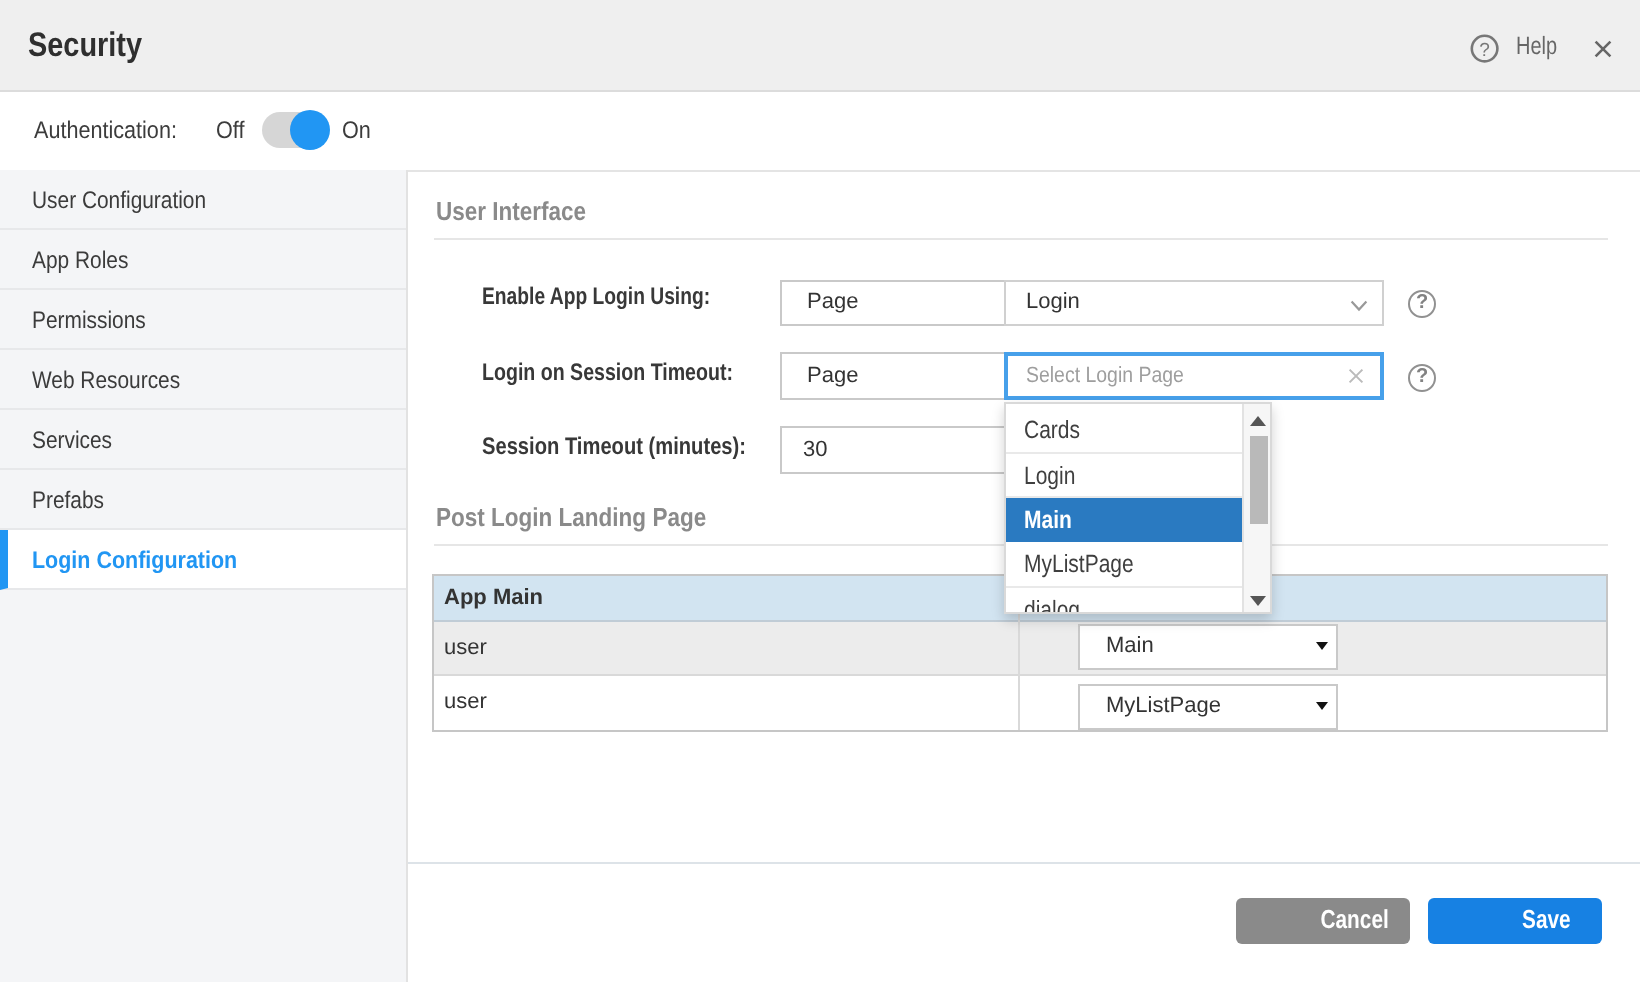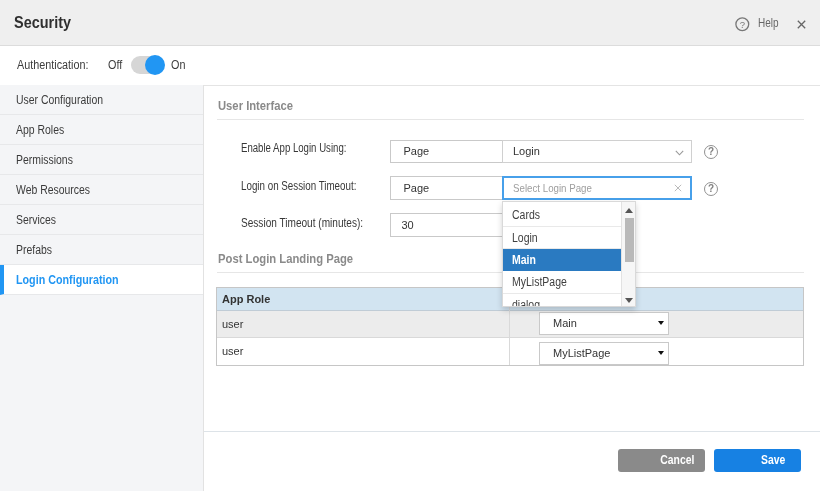--- a/index.html
+++ b/index.html
@@ -24,21 +24,21 @@
   #sidebar { left:0; top:85px; width:204px; height:406px; background:#f4f5f7; border-right:1px solid #e2e2e2; }
   .sitem { position:absolute; left:0; width:203px; height:30px; line-height:30px; padding-left:16px;
            font-size:12px; color:#3b3b3b; border-bottom:1px solid #e7e8ea; background:#f4f5f7; }
   .sitem.active { background:#fff; border-left:4px solid #2196f3; padding-left:12px; color:#2196f3; font-weight:bold; }
 
   
   .h2 { font-size:13px; font-weight:bold; color:#8a8a8a; }
   .hline { height:1px; background:#e6e6e6; }
 
   
-  .flabel { font-size:12px; font-weight:normal; color:#383838;padding-left:23px; }
+  .flabel { font-size:12px; font-weight:bold; color:#383838;padding-left:23px; }
 
   
   .selbox { background:#fff; border:1px solid #c9c9c9; font-size:11px; color:#333;margin-left:24px; }
   .seltext { position:absolute; left:13px; top:50%; transform:translateY(-50%); white-space:nowrap; }
   .selarrow { position:absolute; right:4px; top:50%; margin-top:-2px; width:0; height:0;
               border-left:3.5px solid transparent; border-right:3.5px solid transparent; border-top:4.5px solid #111; }
   .combobox { background:#fff; border:1px solid #d0d0d0; font-size:11px; color:#333; }
   .qicon { width:14px; height:14px; border:1.5px solid #919191; border-radius:50%; color:#828282;
            font-size:10px; font-weight:bold; text-align:center; line-height:11.5px; }
 
@@ -131,21 +131,21 @@
   <div class="abs flabel" style="left:218px;top:215.5px"><span class="sx" style="transform:scaleX(0.84)">Session Timeout (minutes):</span></div>
   <div class="abs selbox" style="left:365.5px;top:213px;width:133px;height:23.5px">
     <span class="seltext" style="left:11px">30</span>
   </div>
 
   <div class="abs h2" style="left:218px;top:251px"><span class="sx" style="transform:scaleX(0.866)">Post Login Landing Page</span></div>
   <div class="abs hline" style="left:217px;top:271.5px;width:587px"></div>
 
   <div class="abs" id="tbl">
     <div class="abs" id="thead">
-        <span style="position:absolute;left:5px;top:5px;font-size:11px;font-weight:bold;color:#333">App Role</span>
+        <span style="position:absolute;left:5px;top:5px;font-size:11px;font-weight:bold;color:#333">App Main</span>
       </div>
     <div class="abs" id="throw1">
         <span style="position:absolute;left:5px;top:7px;font-size:11px;color:#333">user</span>
       </div>
     <div class="abs" id="throw2">
         <span style="position:absolute;left:5px;top:7px;font-size:11px;color:#333">user</span>
       </div>
     <div class="tdiv"></div>
   </div>
   <div class="abs selbox" style="left:515px;top:311.5px;width:130px;height:23px">

